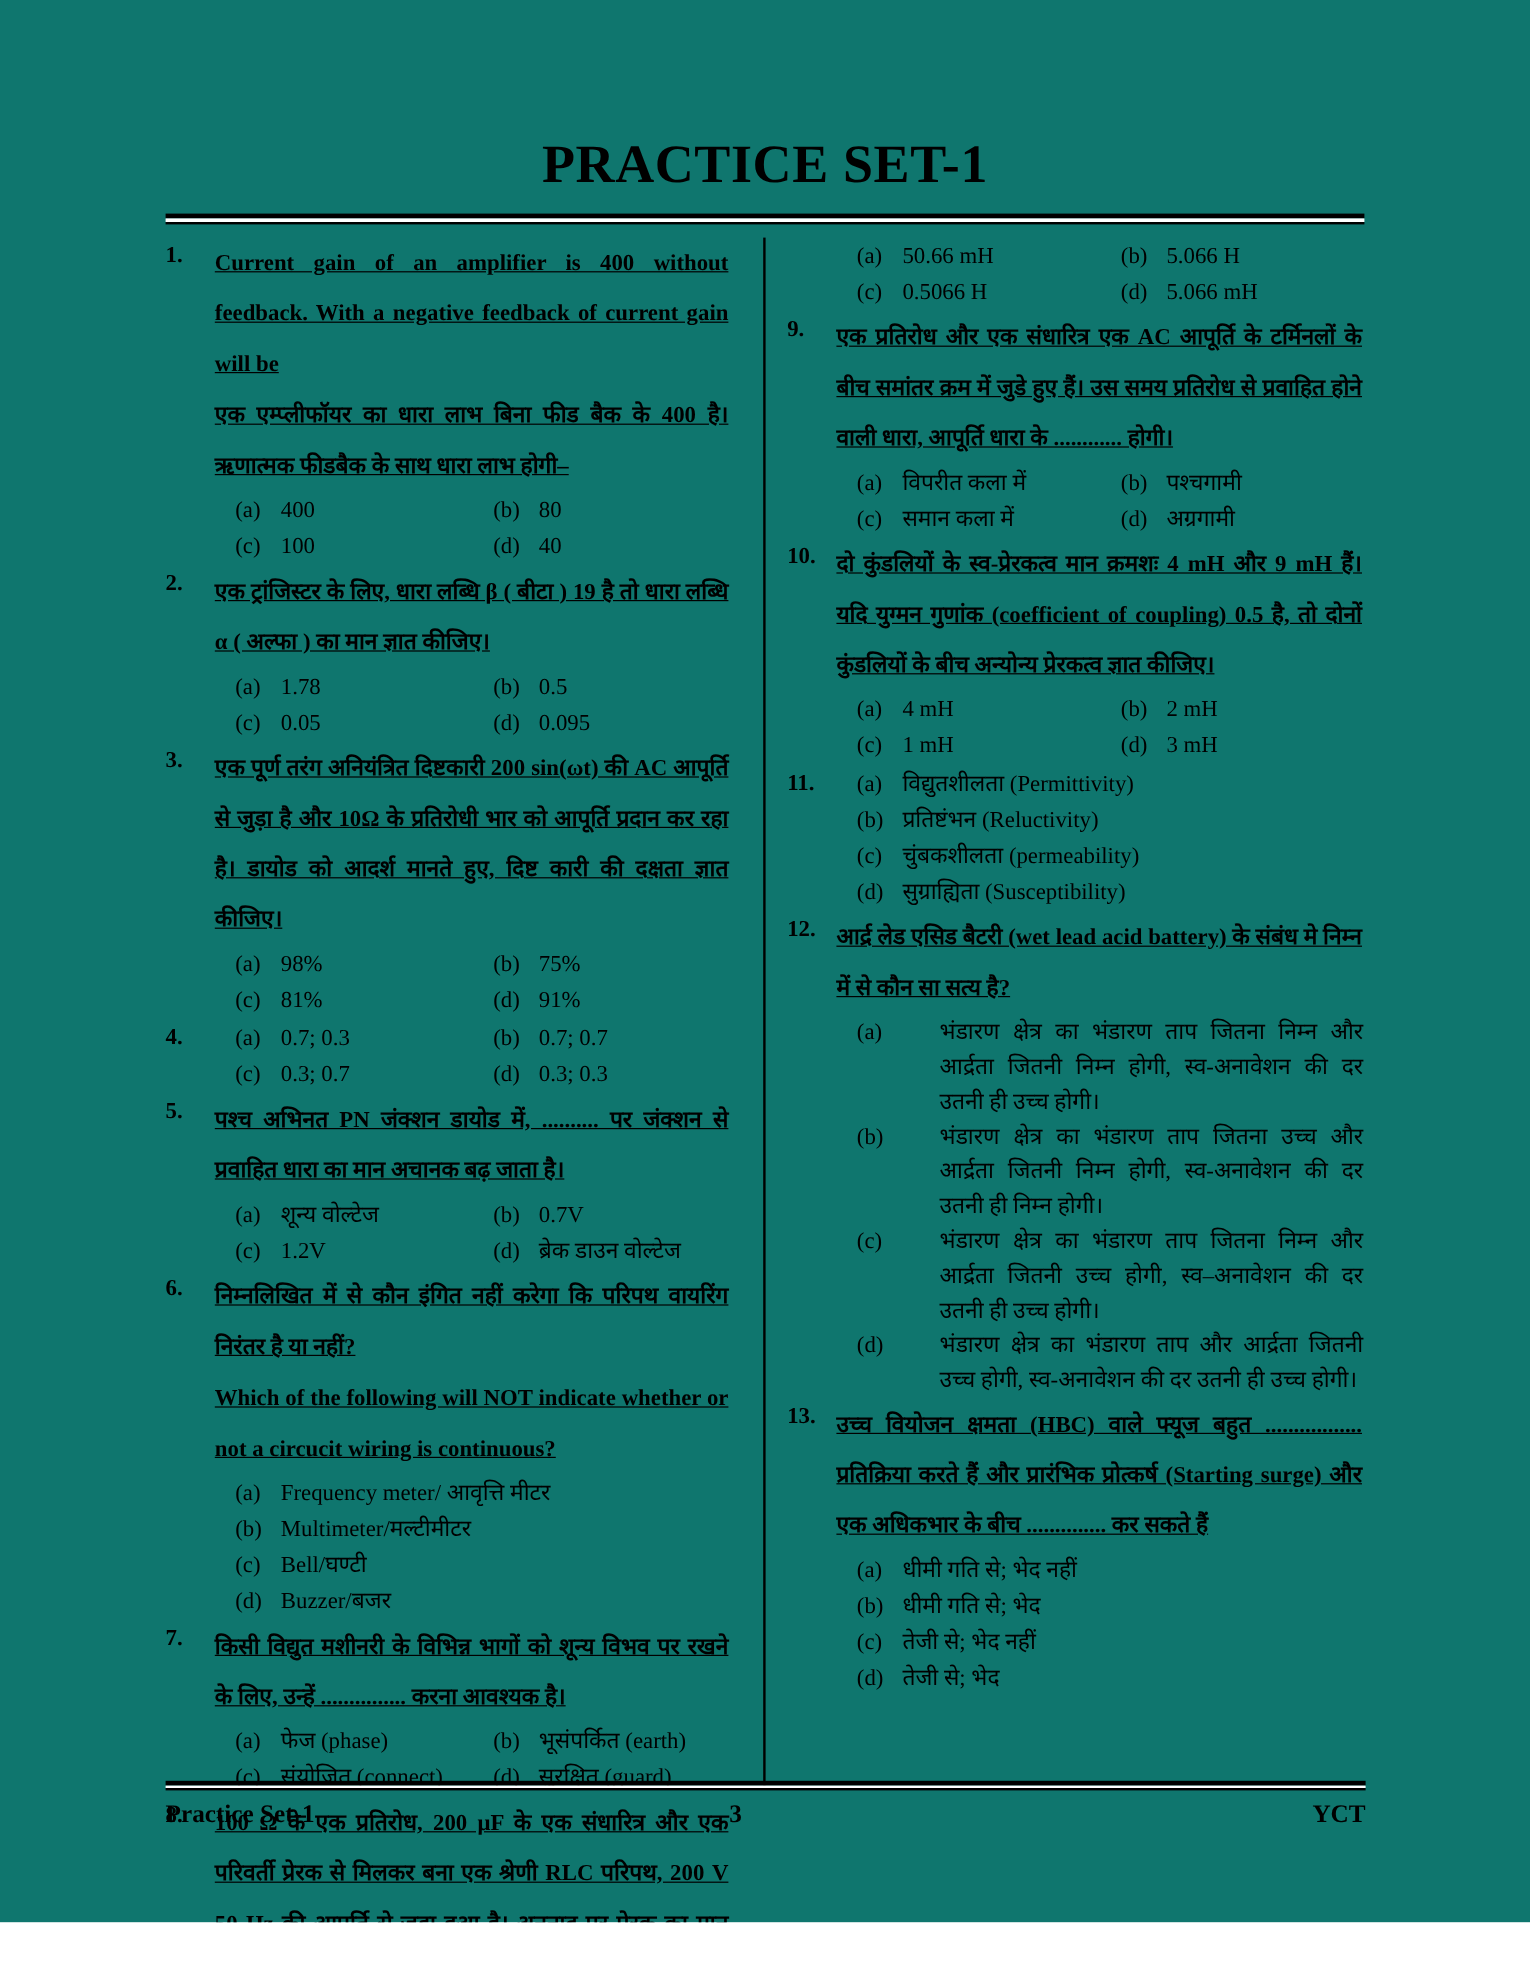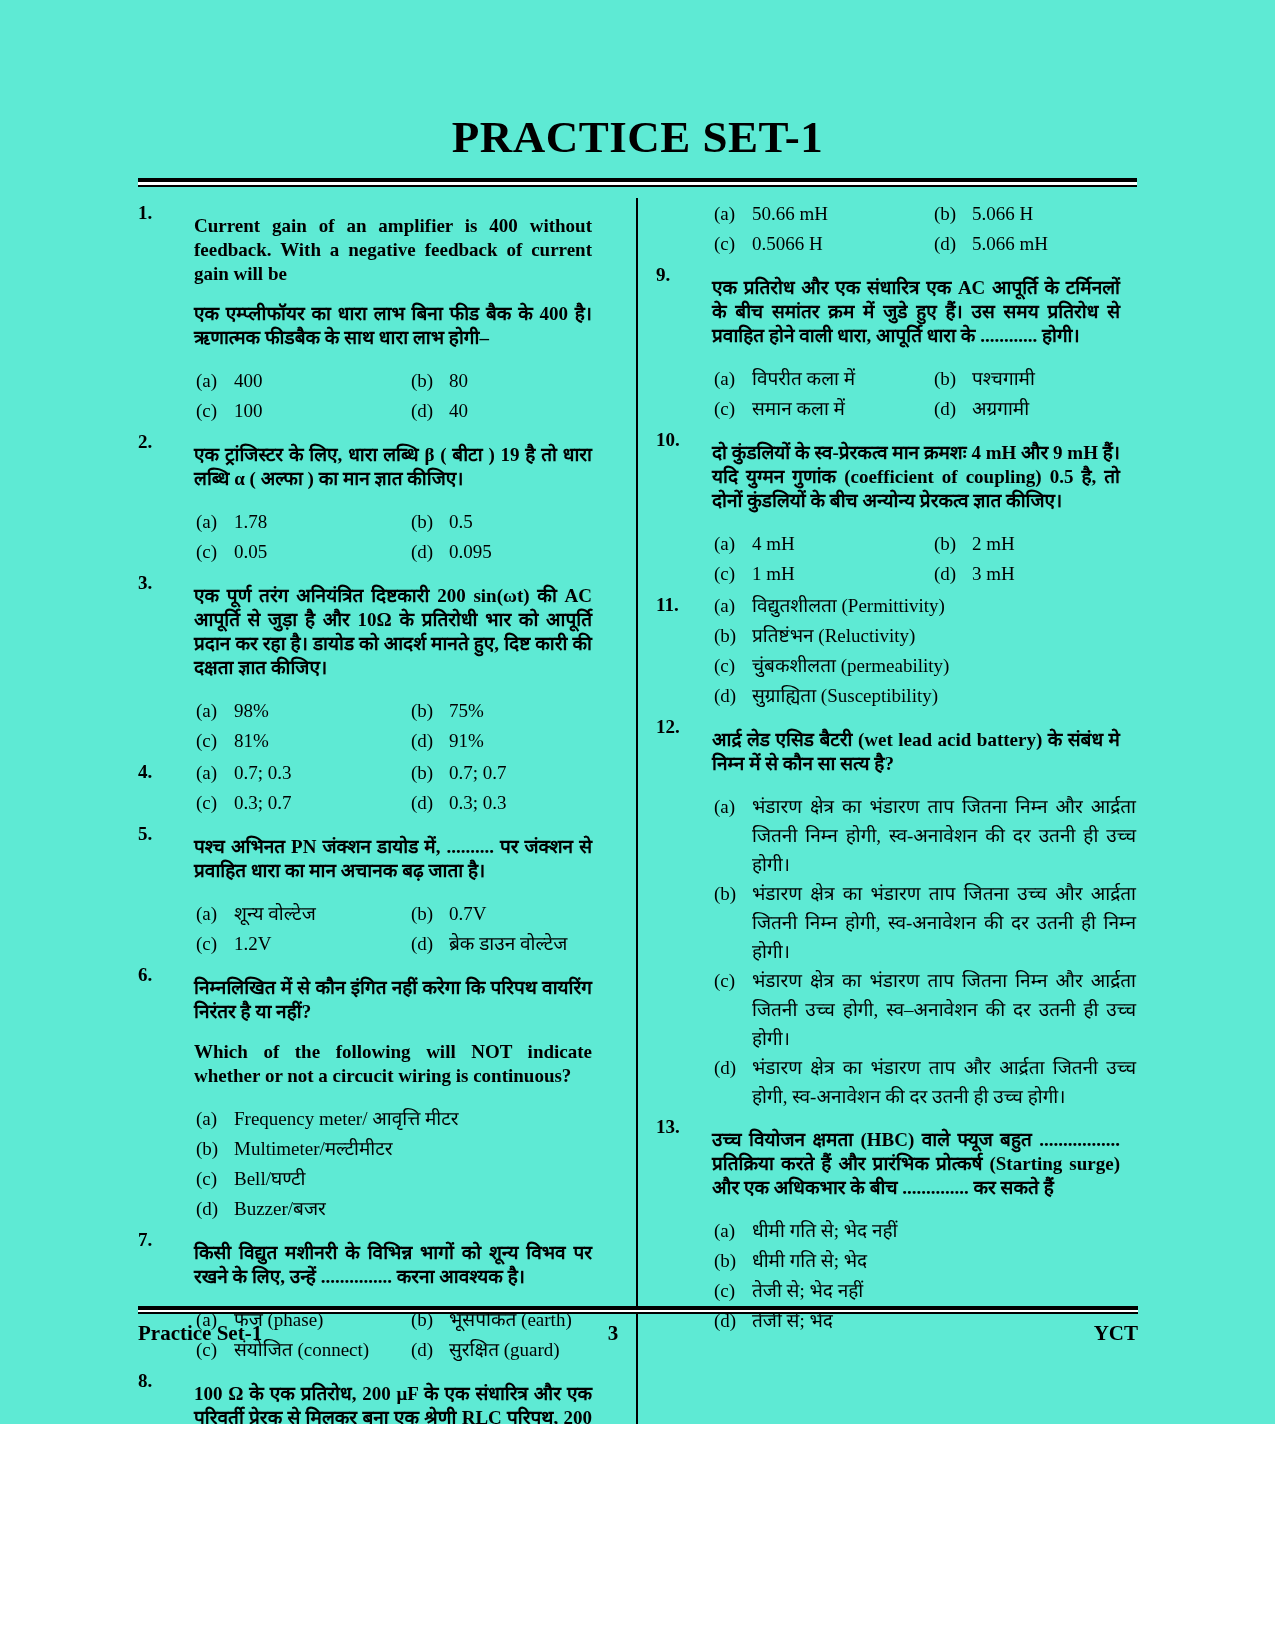--- a/index.html
+++ b/index.html
@@ -2,23 +2,23 @@
 <html><head>
 <meta charset="utf-8">
 <style>
   html, body {
     margin: 0;
     padding: 0;
     background: #ffffff;
   }
   .page {
     width: 1275px;
-    height: 1424px;
+    height: 1602px;
     position: relative;
-    background: #5eead4;
+    background: #0f766e;
     font-family: "Liberation Serif", "DejaVu Serif", serif;
     color: #000000;
     box-sizing: border-box;
     overflow: hidden;
   }
   .page-title {
     text-align: center;
     font-size: 45px;
     font-weight: bold;
     letter-spacing: 0.5px;
@@ -75,24 +75,25 @@
     font-size: 19px;
     line-height: 29px;
     text-align: left;
   }
   .q-body {
     flex: 1 1 auto;
     min-width: 0;
   }
   .q-text {
     font-size: 19px;
-    line-height: 24px;
+    line-height: 42px;
     text-align: justify;
     text-justify: inter-word;
-    margin: 16px;
+    margin: 1px;
+    text-decoration: underline;
   }
   .q-text.bold { font-weight: bold; }
   .q-text.hin { font-weight: bold; }
 
   .opts {
     display: flex;
     flex-wrap: wrap;
     margin-top: 1px;
   }
   .opt {
@@ -111,20 +112,21 @@
   }
   .opt-v {
     flex: 1 1 auto;
     min-width: 0;
   }
   .opts.stacked .opt { width: 100%; }
   .opt-v.justify {
     text-align: justify;
     text-justify: inter-word;
     line-height: 29px;
+    margin-left: 31px;
   }
   .light { font-weight: normal; }
 
   .footer {
     position: absolute;
     left: 138px;
     width: 1000px;
     bottom: 78px;
   }
   .footer-rule-thick {

